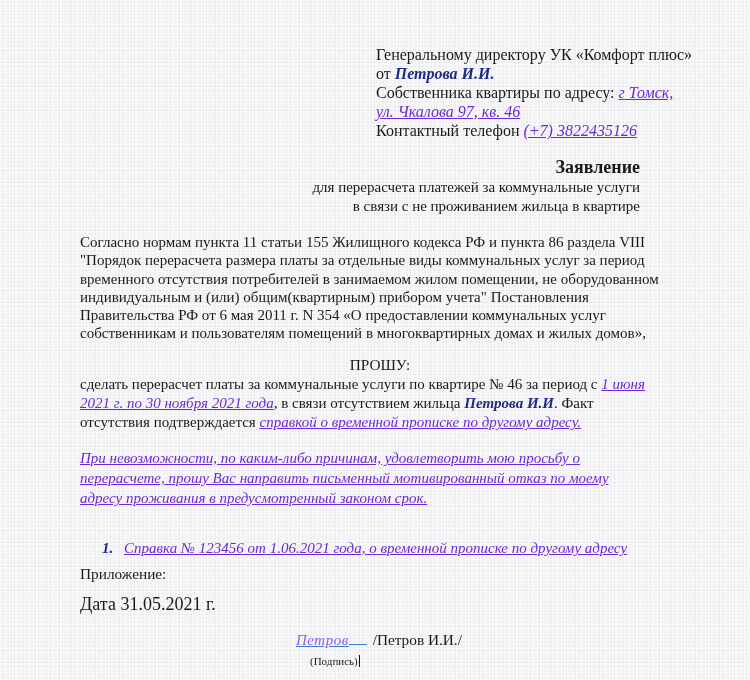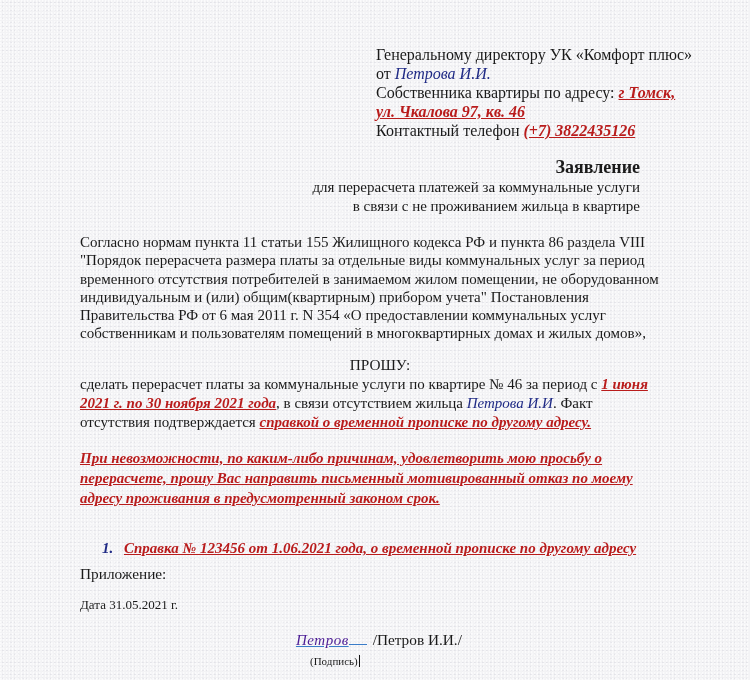--- a/index.html
+++ b/index.html
@@ -17,26 +17,26 @@
         radial-gradient(circle at 70% 60%, rgba(200,200,210,0.35) 0.6px, transparent 1.2px),
         radial-gradient(circle at 40% 80%, rgba(255,255,255,0.6) 0.5px, transparent 1px);
       background-size: 3px 3px, 4px 4px, 5px 5px;
       font-family: "Liberation Serif", "DejaVu Serif", serif;
       color: #1a1a1a;
       font-size: 15px;
     }
     .abs { position: absolute; }
     .blue {
       color: #1f2a85;
+      font-weight: bold;
+      font-style: italic;
+    }
+    .blue-u {
+      color: #6d28d9;
       font-weight: normal;
-      font-style: italic;
-    }
-    .blue-u {
-      color: #b91c1c;
-      font-weight: bold;
       font-style: italic;
       text-decoration: underline;
     }
     .header-block {
       left: 376px;
       top: 45px;
       width: 320px;
       line-height: 19px;
       font-size: 16px;
     }
@@ -103,31 +103,31 @@
       color: #1f2a85;
       font-weight: bold;
       font-style: italic;
       display: inline-block;
       width: 22px;
     }
     .date-line {
       left: 80px;
       top: 595px;
       line-height: 19px;
-      font-size: 13px;
+      font-size: 18px;
     }
     .sign-line {
       left: 296px;
       top: 630px;
       line-height: 19px;
       font-size: 15.3px;
       white-space: nowrap;
     }
     .sign-script {
-      color: #4c1d95;
+      color: #8b5cf6;
       font-style: italic;
       text-decoration: underline;
       text-decoration-color: #3a7cc8;
       font-size: 15px;
       letter-spacing: 0.5px;
     }
     .sign-blank {
       display: inline-block;
       width: 18px;
       border-bottom: 1px solid #3a7cc8;

